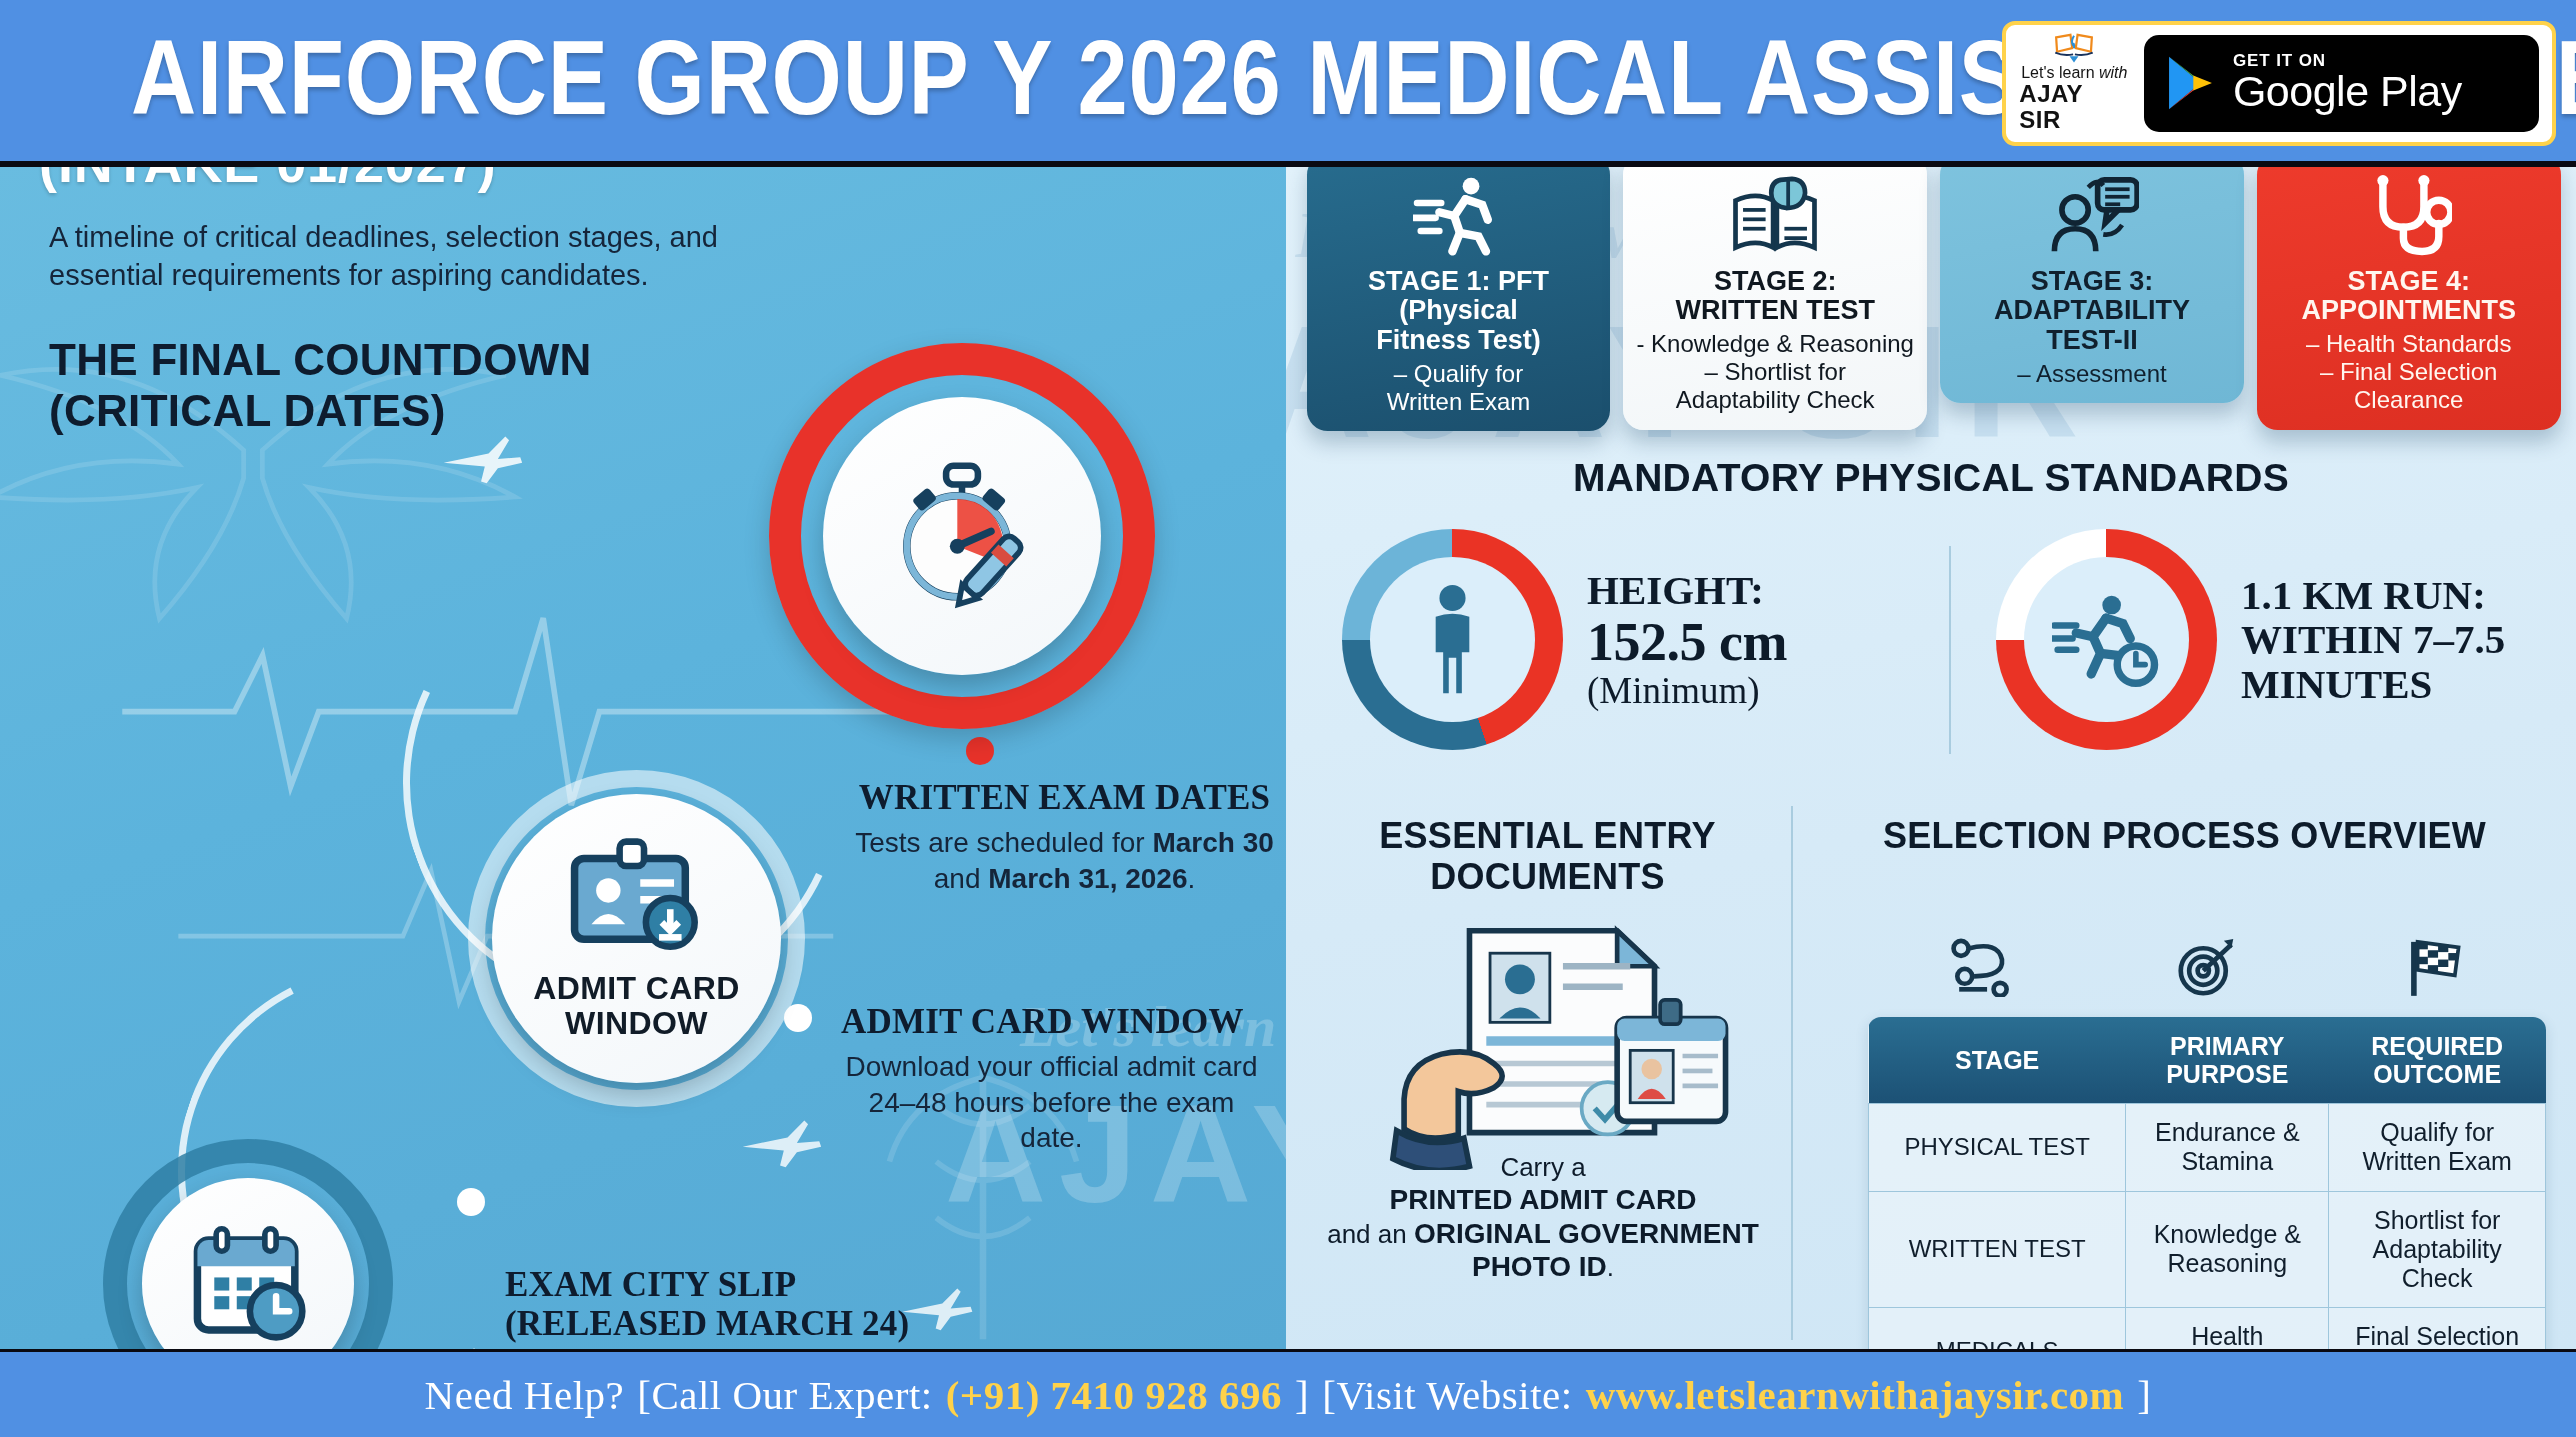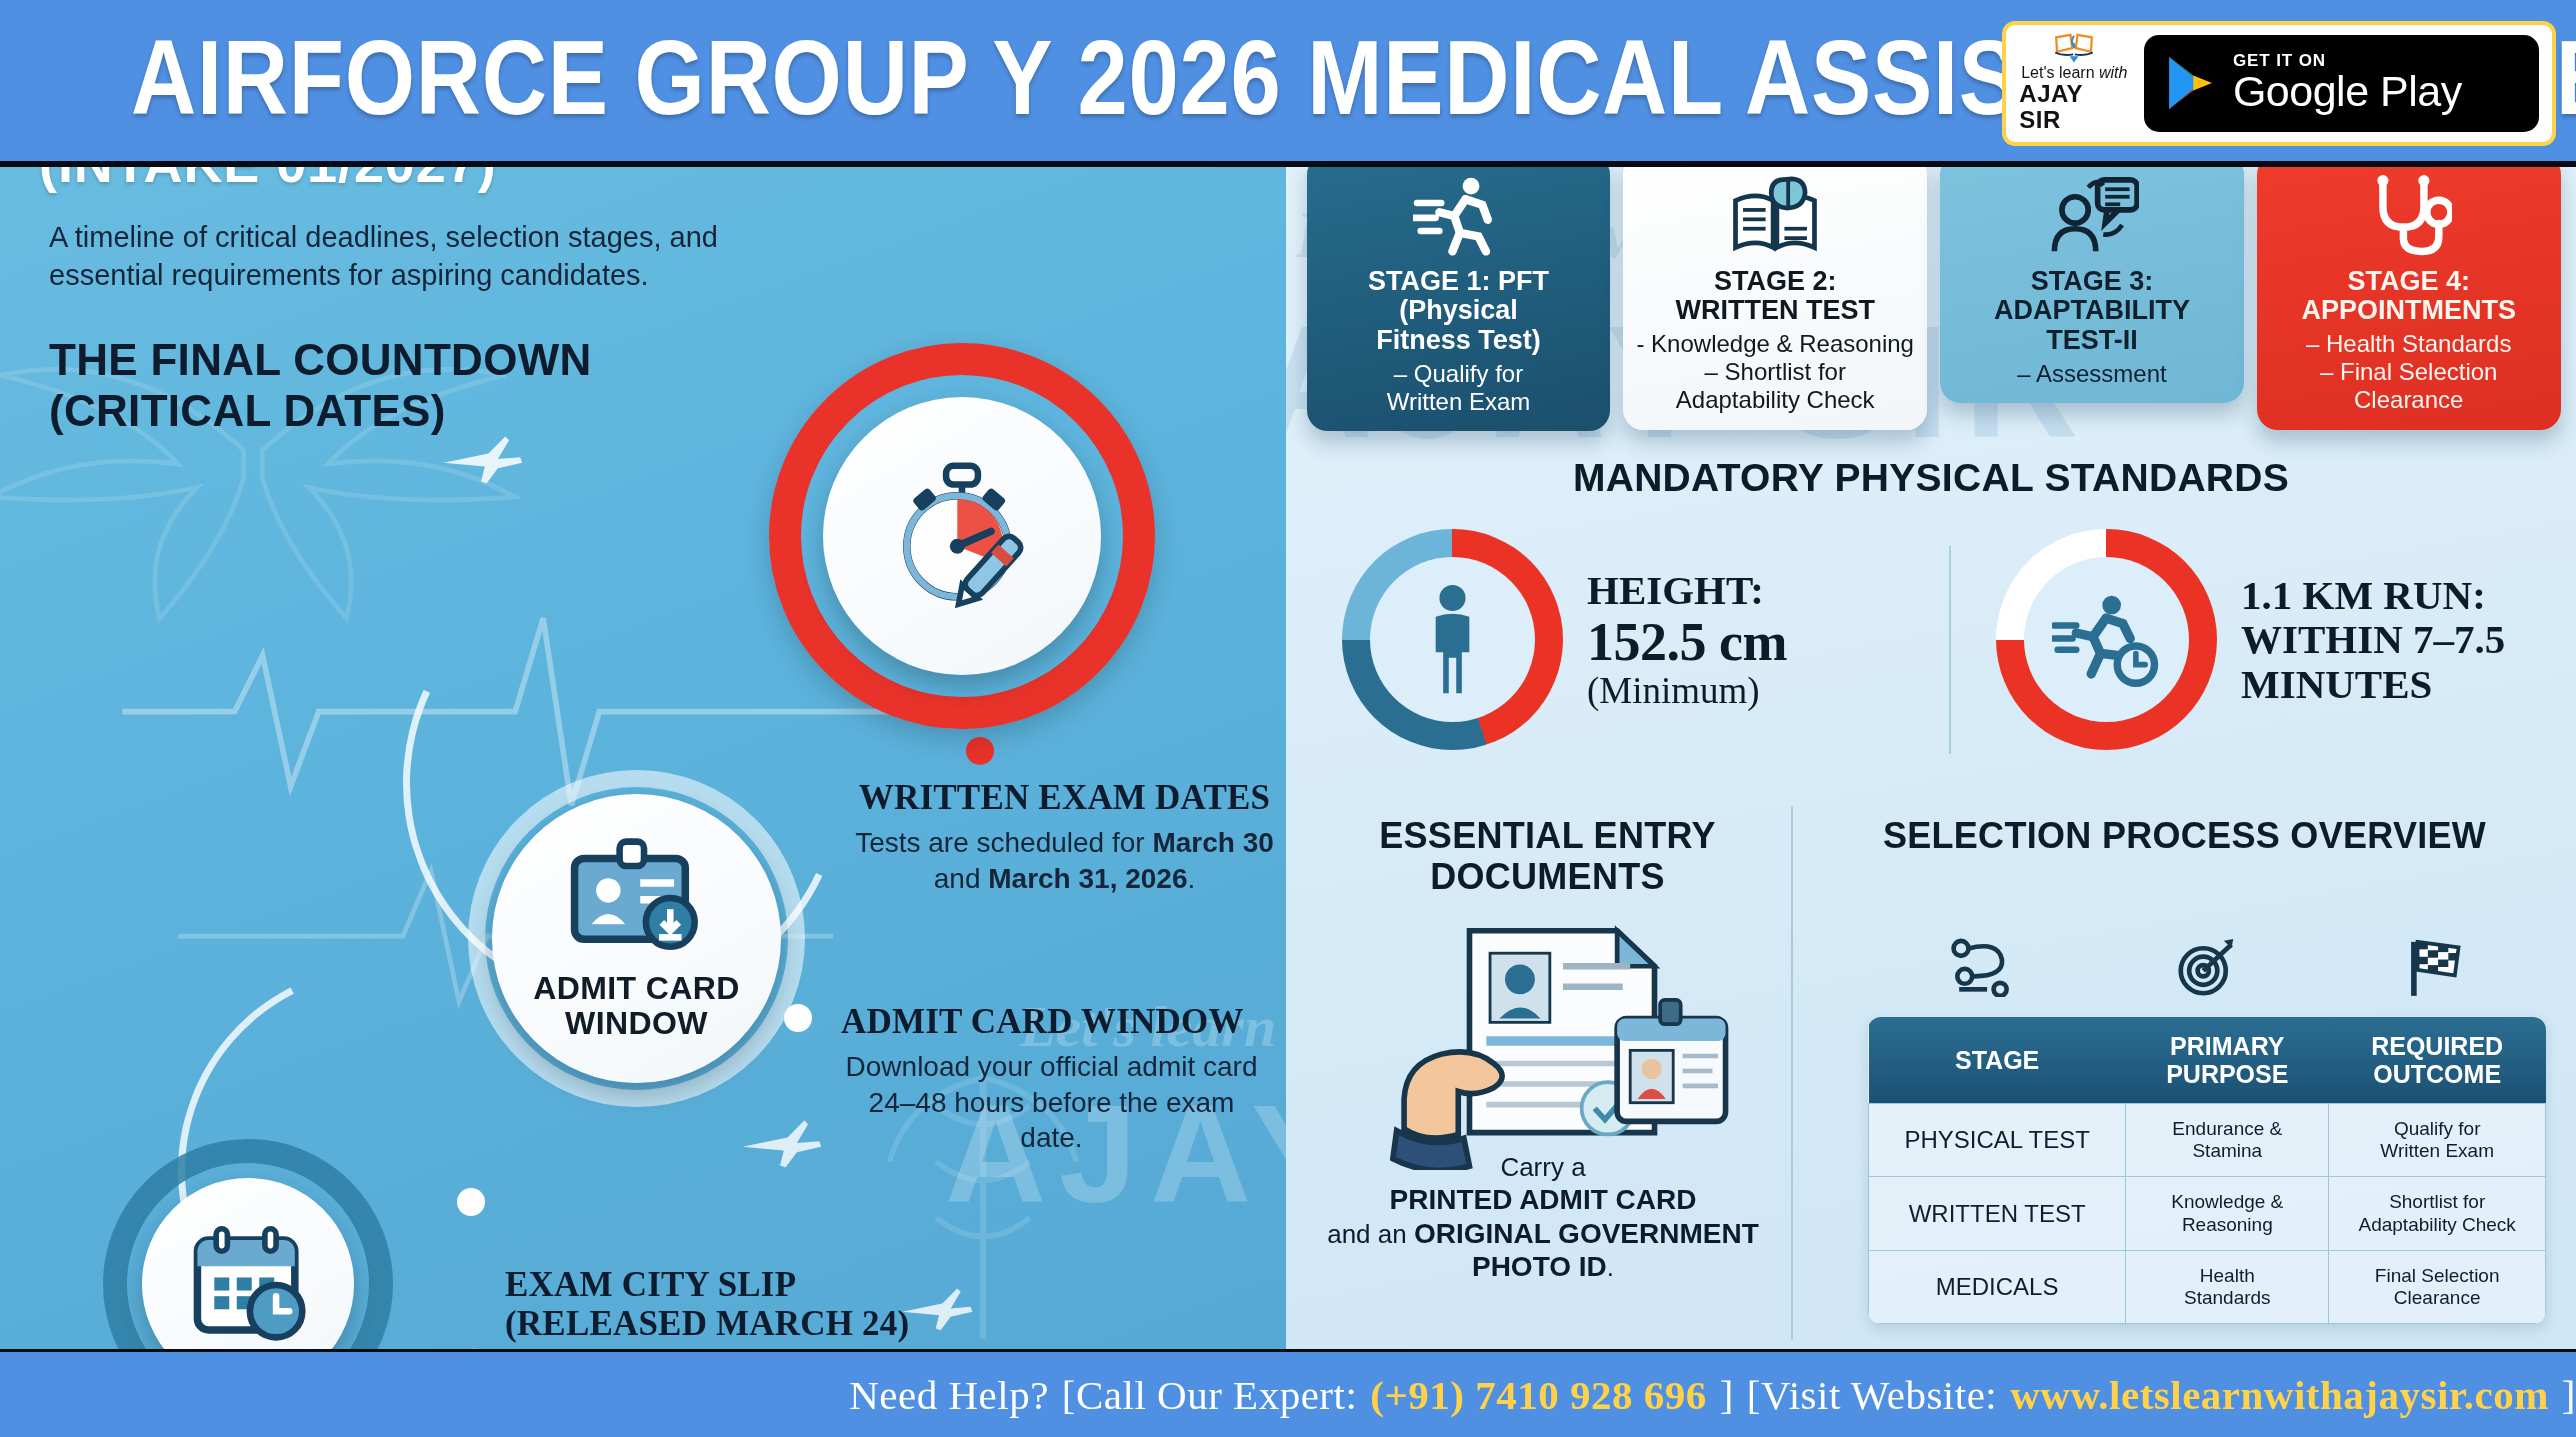--- a/index.html
+++ b/index.html
@@ -165,31 +165,31 @@
   .doc-cap b { font-weight:bold; font-size:28px; }
 
   
   .tbl { position:absolute; left:1868px; top:1017px; width:678px;
          border-collapse:collapse; background:rgba(255,255,255,.40);
          border-radius:13px; overflow:hidden;
          box-shadow:0 4.7px 13px rgba(30,80,110,.16); }
   .tbl th { background:linear-gradient(180deg,#2a6e92,#1c5175); color:#ffffff;
             font-size:25px; font-weight:bold; padding:15px 5.6px; line-height:1.12;
             font-family:"Liberation Sans Narrow","Liberation Sans",sans-serif; }
-  .tbl td { font-size:19px; color:#101e2c; padding:14px 7.5px; text-align:center;
+  .tbl td { font-size:25px; color:#101e2c; padding:14px 7.5px; text-align:center;
             line-height:1.17; border:0.9px solid #9ec6dc;
             font-family:"Liberation Sans Narrow","Liberation Sans",sans-serif; }
   .tbl td:first-child { font-size:24px; }
   .tbl-icons { position:absolute; left:1868px; top:936px; width:678px;
                display:flex; justify-content:space-around; align-items:center; }
 
   
   .footer {
     position:absolute; left:0; top:1349px; width:2576px; height:89px;
-    background:#5090e3; display:flex; align-items:center; justify-content:flex-end;
+    background:#5090e3; display:flex; align-items:center; justify-content:center;
     gap:13px; border-top:3.7px solid #0a0a12;
     font-family:"Liberation Serif", serif; font-size:41px; color:#ffffff;
     letter-spacing:0.5px;
   }
   .footer .hl { color:#ffd24a; font-weight:bold; }
 </style>
 </head>
 <body>
 
 <div class="header">

